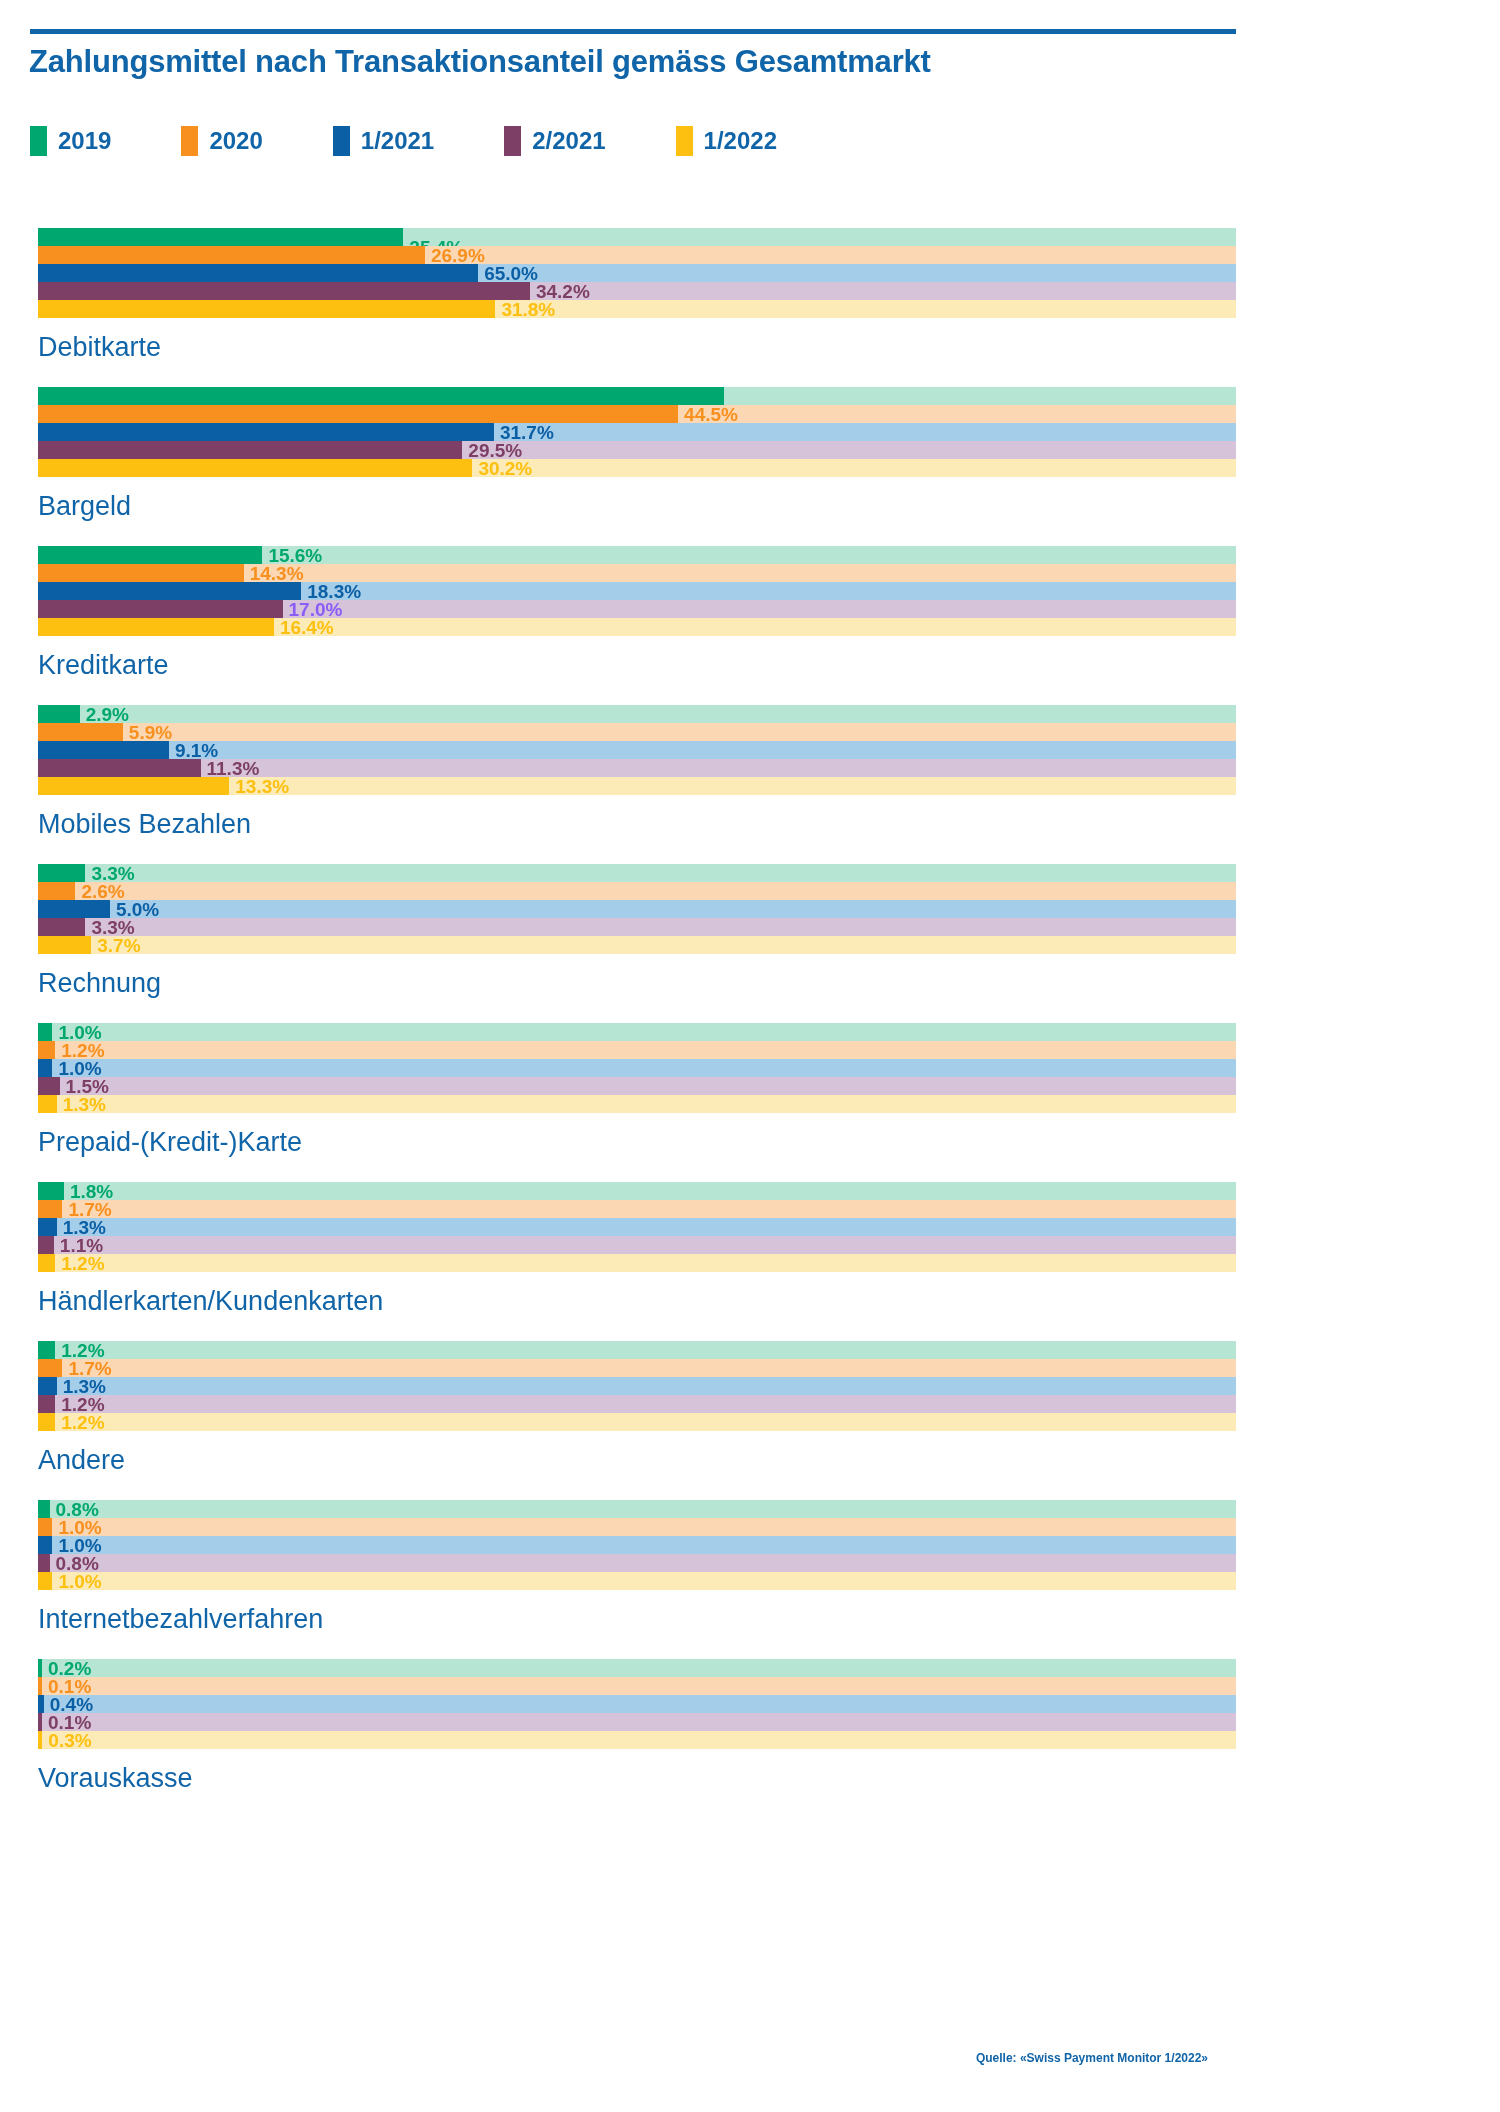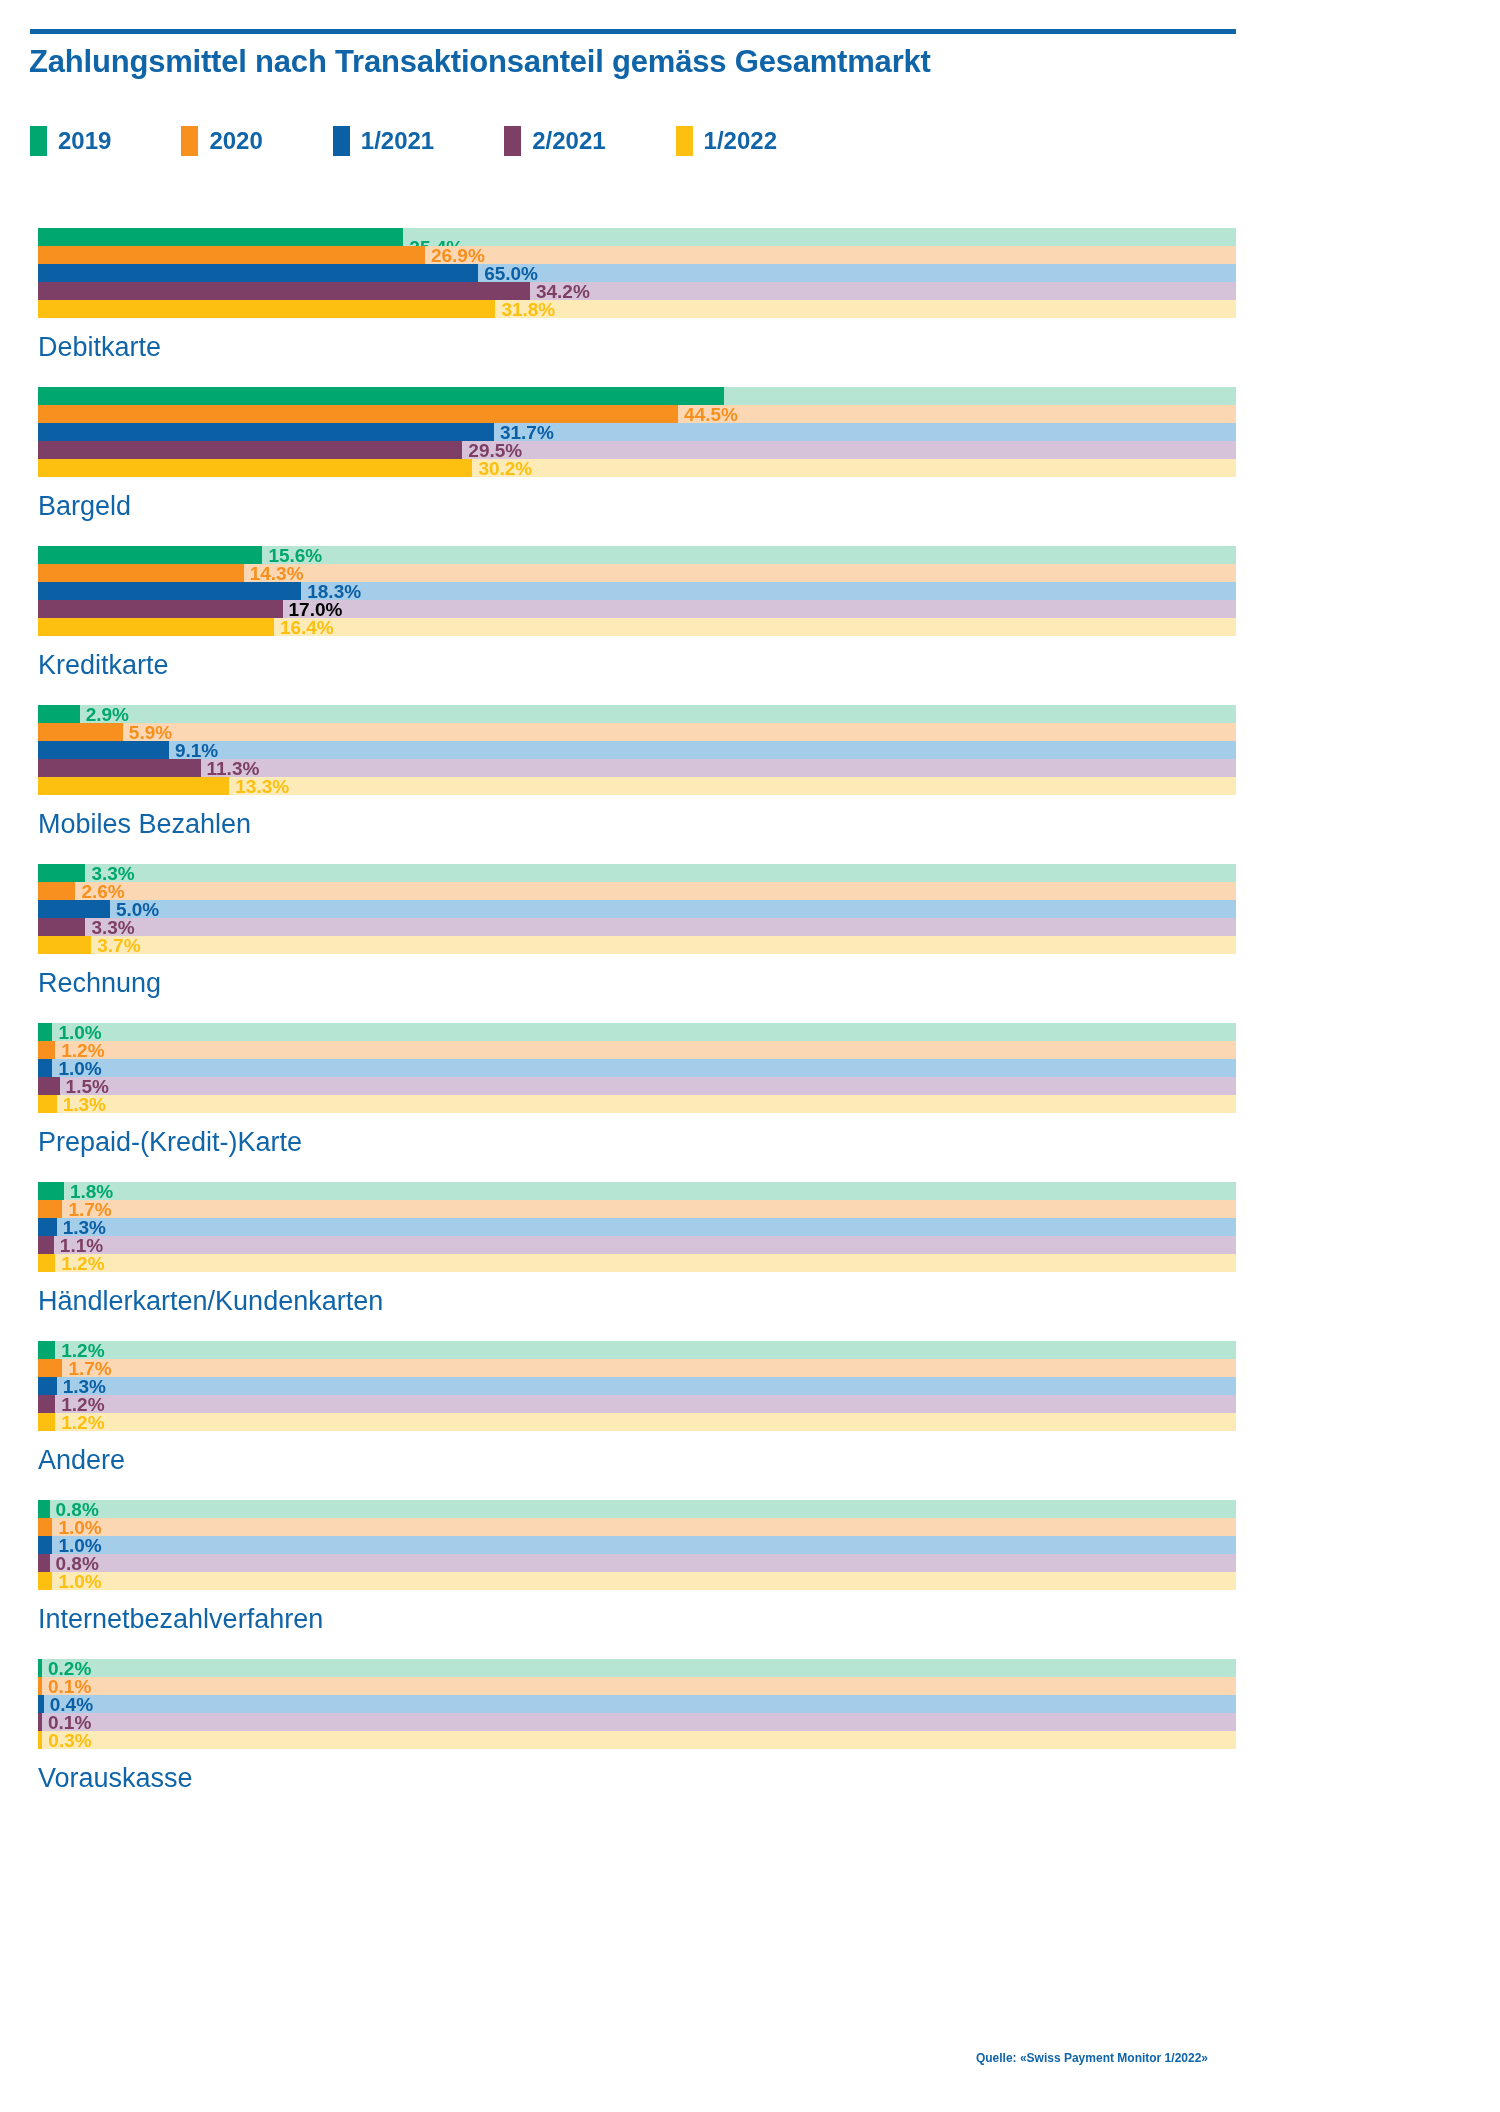--- a/index.html
+++ b/index.html
@@ -170,21 +170,21 @@
             <div class="bar-value" style="left: 211.689px; color: rgb(247, 144, 30);">14.3%</div>
           </div>
           <div class="bar-row">
             <div class="bar-track" style="background: rgb(163, 205, 233);"></div>
             <div class="bar-fill" style="width: 263.224px; background: rgb(11, 95, 165);"></div>
             <div class="bar-value" style="left: 269.224px; color: rgb(11, 95, 165);">18.3%</div>
           </div>
           <div class="bar-row">
             <div class="bar-track" style="background: rgb(214, 194, 217);"></div>
             <div class="bar-fill" style="width: 244.525px; background: rgb(125, 63, 101);"></div>
-            <div class="bar-value" style="left: 250.525px; color: #000000;">17.0%</div>
+            <div class="bar-value" style="left: 250.525px; color: #8b5cf6;">17.0%</div>
           </div>
           <div class="bar-row">
             <div class="bar-track" style="background: rgb(252, 235, 182);"></div>
             <div class="bar-fill" style="width: 235.895px; background: rgb(253, 192, 16);"></div>
             <div class="bar-value" style="left: 241.895px; color: rgb(253, 192, 16);">16.4%</div>
           </div>
         </div>
         <div class="group-label">Kreditkarte</div>
       </div>
       <div class="group">

